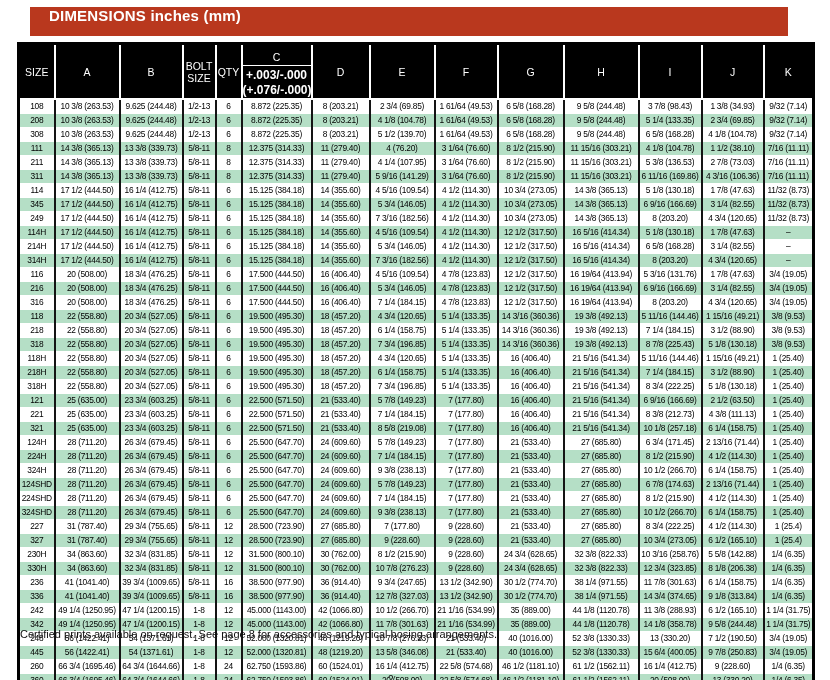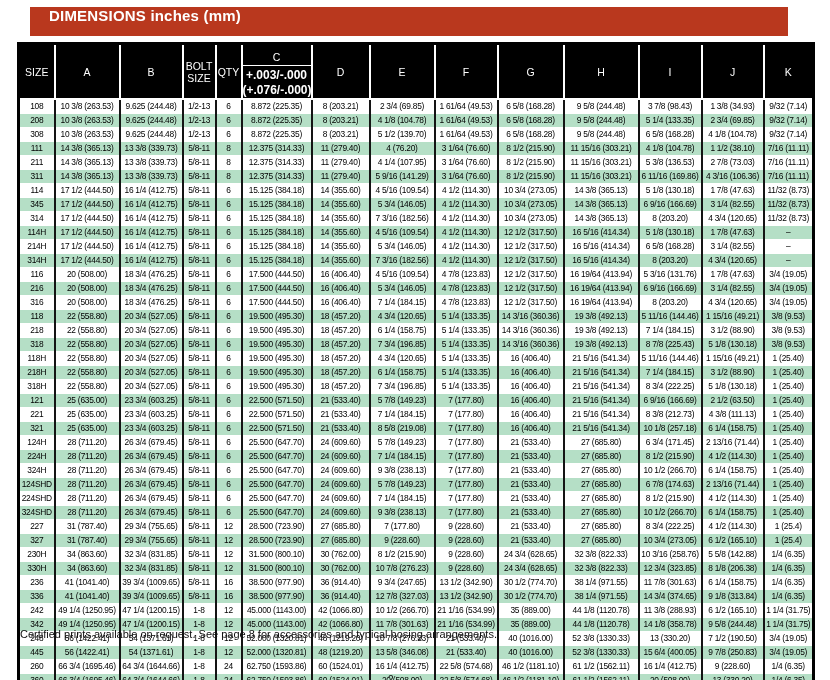--- a/index.html
+++ b/index.html
@@ -210,21 +210,21 @@
         <td>14 (355.60)</td>
         <td>5 3/4 (146.05)</td>
         <td>4 1/2 (114.30)</td>
         <td>10 3/4 (273.05)</td>
         <td>14 3/8 (365.13)</td>
         <td>6 9/16 (166.69)</td>
         <td>3 1/4 (82.55)</td>
         <td>11/32 (8.73)</td>
       </tr>
       <tr class="white">
-        <td>314</td>
+        <td>249</td>
         <td>17 1/2 (444.50)</td>
         <td>16 1/4 (412.75)</td>
         <td>5/8-11</td>
         <td>6</td>
         <td>15.125 (384.18)</td>
         <td>14 (355.60)</td>
         <td>7 3/16 (182.56)</td>
         <td>4 1/2 (114.30)</td>
         <td>10 3/4 (273.05)</td>
         <td>14 3/8 (365.13)</td>

